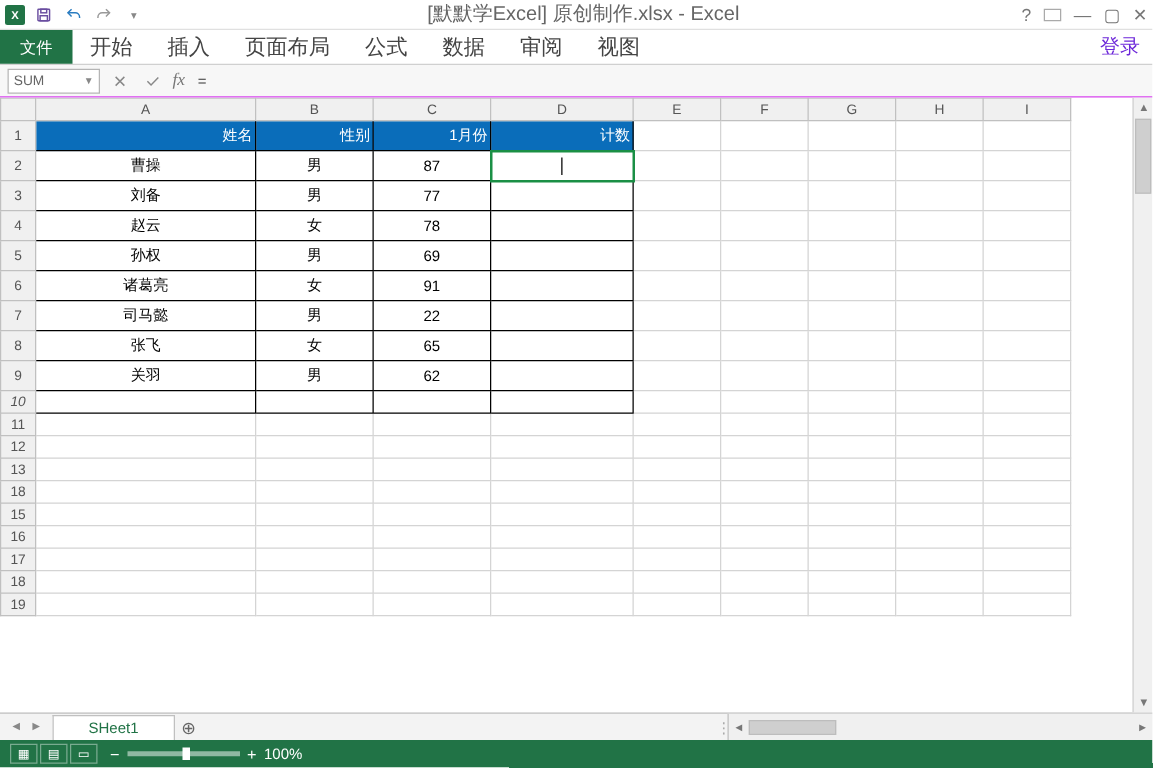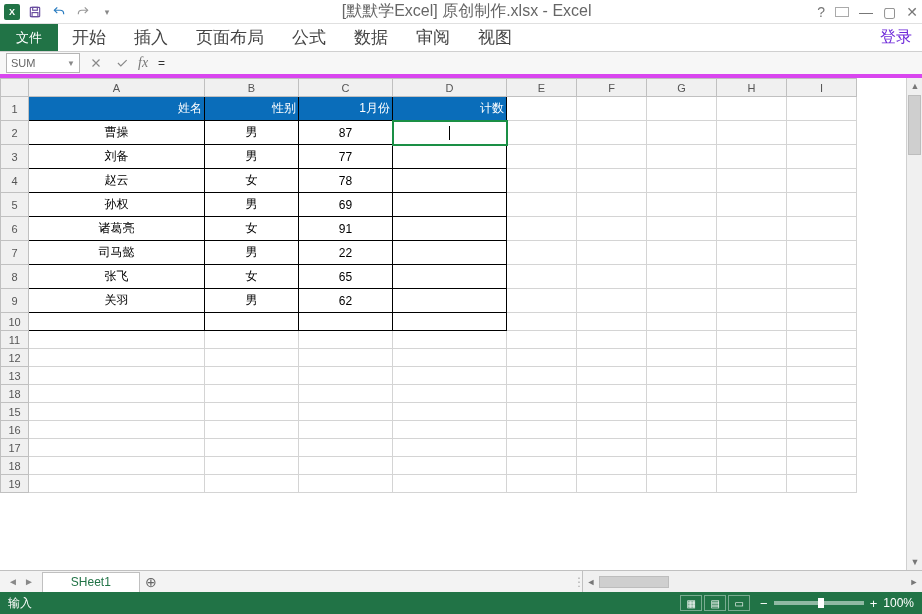--- a/index.html
+++ b/index.html
@@ -15,42 +15,42 @@
 .titlebar .win-controls { display: flex; align-items: center; gap: 10px; color: #777; }
 .titlebar .win-controls span { cursor: pointer; font-size: 14px; line-height: 1; }
 
 
 .ribbon { height: 28px; display: flex; align-items: stretch; border-bottom: 1px solid #d0d0d0; background: #fff; text-align: right; }
 .ribbon .file-tab { background: #217346; color: #fff; padding: 0 16px; display: flex; align-items: center; font-size: 13px; cursor: pointer; }
 .ribbon .tab { padding: 0 14px; display: flex; align-items: center; font-size: 17px; color: #444; cursor: pointer; }
 .ribbon .signin { margin-left: auto; padding: 0 10px; display: flex; align-items: center; font-size: 16px; color: #6d28d9; cursor: pointer; }
 
 
-.formula-row { height: 26px; display: flex; align-items: center; border-bottom: 4px solid #d946ef; background: #f7f7f7; padding: 2px 6px; gap: 6px; }
+.formula-row { height: 26px; display: flex; align-items: center; border-bottom: 1px solid #d946ef; background: #f7f7f7; padding: 2px 6px; gap: 6px; }
 .name-box { width: 74px; height: 20px; border: 1px solid #b5b5b5; background: #fff; font-size: 11px; padding: 0 4px; display: flex; align-items: center; justify-content: space-between; color: #666; }
 .name-box .dd { font-size: 8px; color: #888; }
 .fb-btn { width: 20px; height: 20px; display: flex; align-items: center; justify-content: center; color: #777; cursor: pointer; }
 .fb-btn svg { width: 14px; height: 14px; }
 .fx-label { font-style: italic; font-family: "Times New Roman", serif; font-size: 14px; color: #777; cursor: pointer; }
 .formula-input { flex: 1; height: 20px; border: none; background: transparent; padding: 0 4px; font-size: 12px; color: #333; outline: none; }
 
 
 .sheet-wrap { flex: 1; display: flex; position: relative; overflow: hidden; }
 .sheet { flex: 1; overflow: hidden; position: relative; }
 table.grid { border-collapse: collapse; table-layout: fixed; }
 table.grid th, table.grid td { border: 1px solid #d4d4d4; font-size: 12px; font-weight: normal; }
 table.grid .corner { width: 28px; height: 18px; background: #f0f0f0; border: 1px solid #c0c0c0; }
 table.grid th.colhead { height: 18px; background: #f0f0f0; color: #555; text-align: center; font-size: 11px; border: 1px solid #c0c0c0; }
 table.grid th.rowhead { width: 28px; background: #f0f0f0; color: #555; text-align: center; font-size: 11px; border: 1px solid #c0c0c0; }
 table.grid td.cell { background: #fff; height: 18px; padding: 0 2px; }
 
 
 .hdr-cell { background: #0a6dba !important; color: #fff; text-align: right; font-size: 16px; height: 24px !important; border: 1px solid #000 !important; }
 .data-cell { background: #fff !important; text-align: center; font-size: 15px; height: 24px !important; border: 1px solid #000 !important; color: #000; }
-.thin-row td.data-cell, .thin-row th.rowhead { height: 14px !important; font-size: 11px; }
+.thin-row td.data-cell, .thin-row th.rowhead { height: 14px !important; font-size: 11px; font-style: italic; }
 .active-cell { outline: 2px solid #1a8f45; outline-offset: -1px; position: relative; }
 .cursor-caret { display: inline-block; width: 1px; height: 14px; background: #000; vertical-align: middle; }
 
 .vscroll { width: 16px; background: #f0f0f0; border-left: 1px solid #d0d0d0; display: flex; flex-direction: column; }
 .vscroll .arrow, .hscroll-bar .arrow { height: 16px; width: 16px; display: flex; align-items: center; justify-content: center; color: #777; font-size: 9px; cursor: pointer; }
 .vscroll .thumb { flex: 0 0 60px; background: #cfcfcf; margin: 1px; border: 1px solid #bdbdbd; }
 .vscroll .track { flex: 1; }
 
 
 .tabstrip { height: 22px; display: flex; align-items: stretch; border-top: 1px solid #c0c0c0; background: #f3f3f3; }
@@ -421,21 +421,20 @@
   <div class="hscroll-bar">
     <div class="arrow">◄</div>
     <div class="htrack">
         <div class="hthumb"></div>
       </div>
     <div class="arrow">►</div>
   </div>
 </div>
 
 <div class="statusbar">
-  <div class="left">输入</div>
   <div class="view-btns">
     <div class="vb">▦</div>
     <div class="vb">▤</div>
     <div class="vb">▭</div>
   </div>
   <div class="zoom">
     <span class="zbtn">−</span>
     <div class="zslider">
         <div class="zthumb"></div>
       </div>

